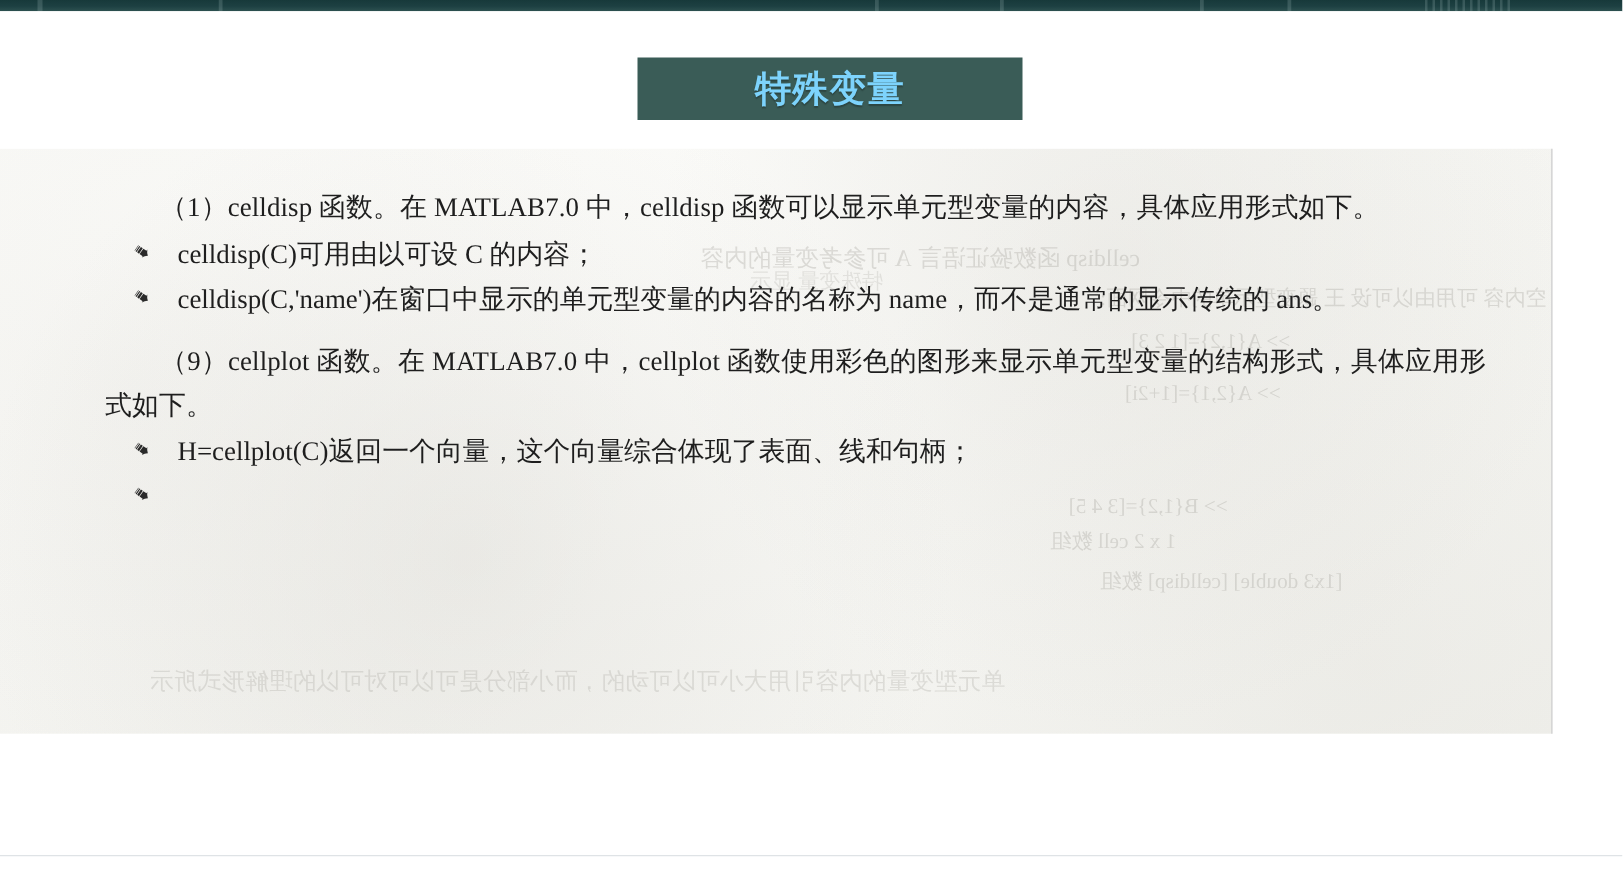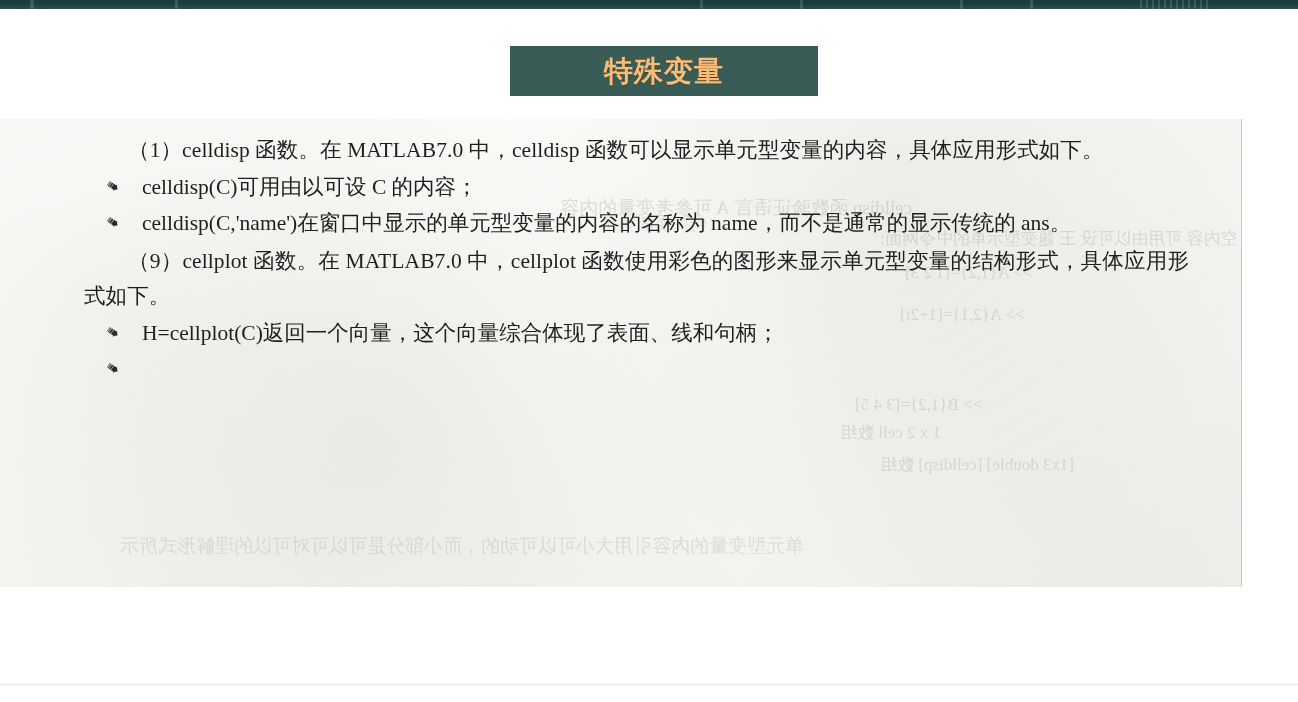--- a/index.html
+++ b/index.html
@@ -47,21 +47,21 @@
     left: 510px;
     top: 37px;
     width: 308px;
     height: 50px;
     background: #3a5c57;
     display: flex;
     align-items: center;
     justify-content: center;
   }
   .title-banner .title-text {
-    color: #fdba74;
+    color: #7dd3fc;
     font-family: "DejaVu Sans", "Liberation Sans", sans-serif;
     font-weight: bold;
     font-size: 29px;
     letter-spacing: 1px;
     line-height: 1;
     text-shadow: 0 1px 1px rgba(0,0,0,0.25);
   }
 
   
   .scan-page {
@@ -91,21 +91,21 @@
     pointer-events: none;
   }
 
   .scan-inner {
     position: relative;
     z-index: 2;
     padding: 14px 52px 0 84px;
   }
 
   p.para {
-    margin: 0 0 2px 0;
+    margin: 16px 0 2px 0;
     text-align: justify;
     text-justify: inter-ideograph;
     text-indent: 2.05em;
     letter-spacing: 0.1px;
   }
 
   ul.bullets {
     list-style: none;
     margin: 1px 0 4px 0;
     padding: 0;

